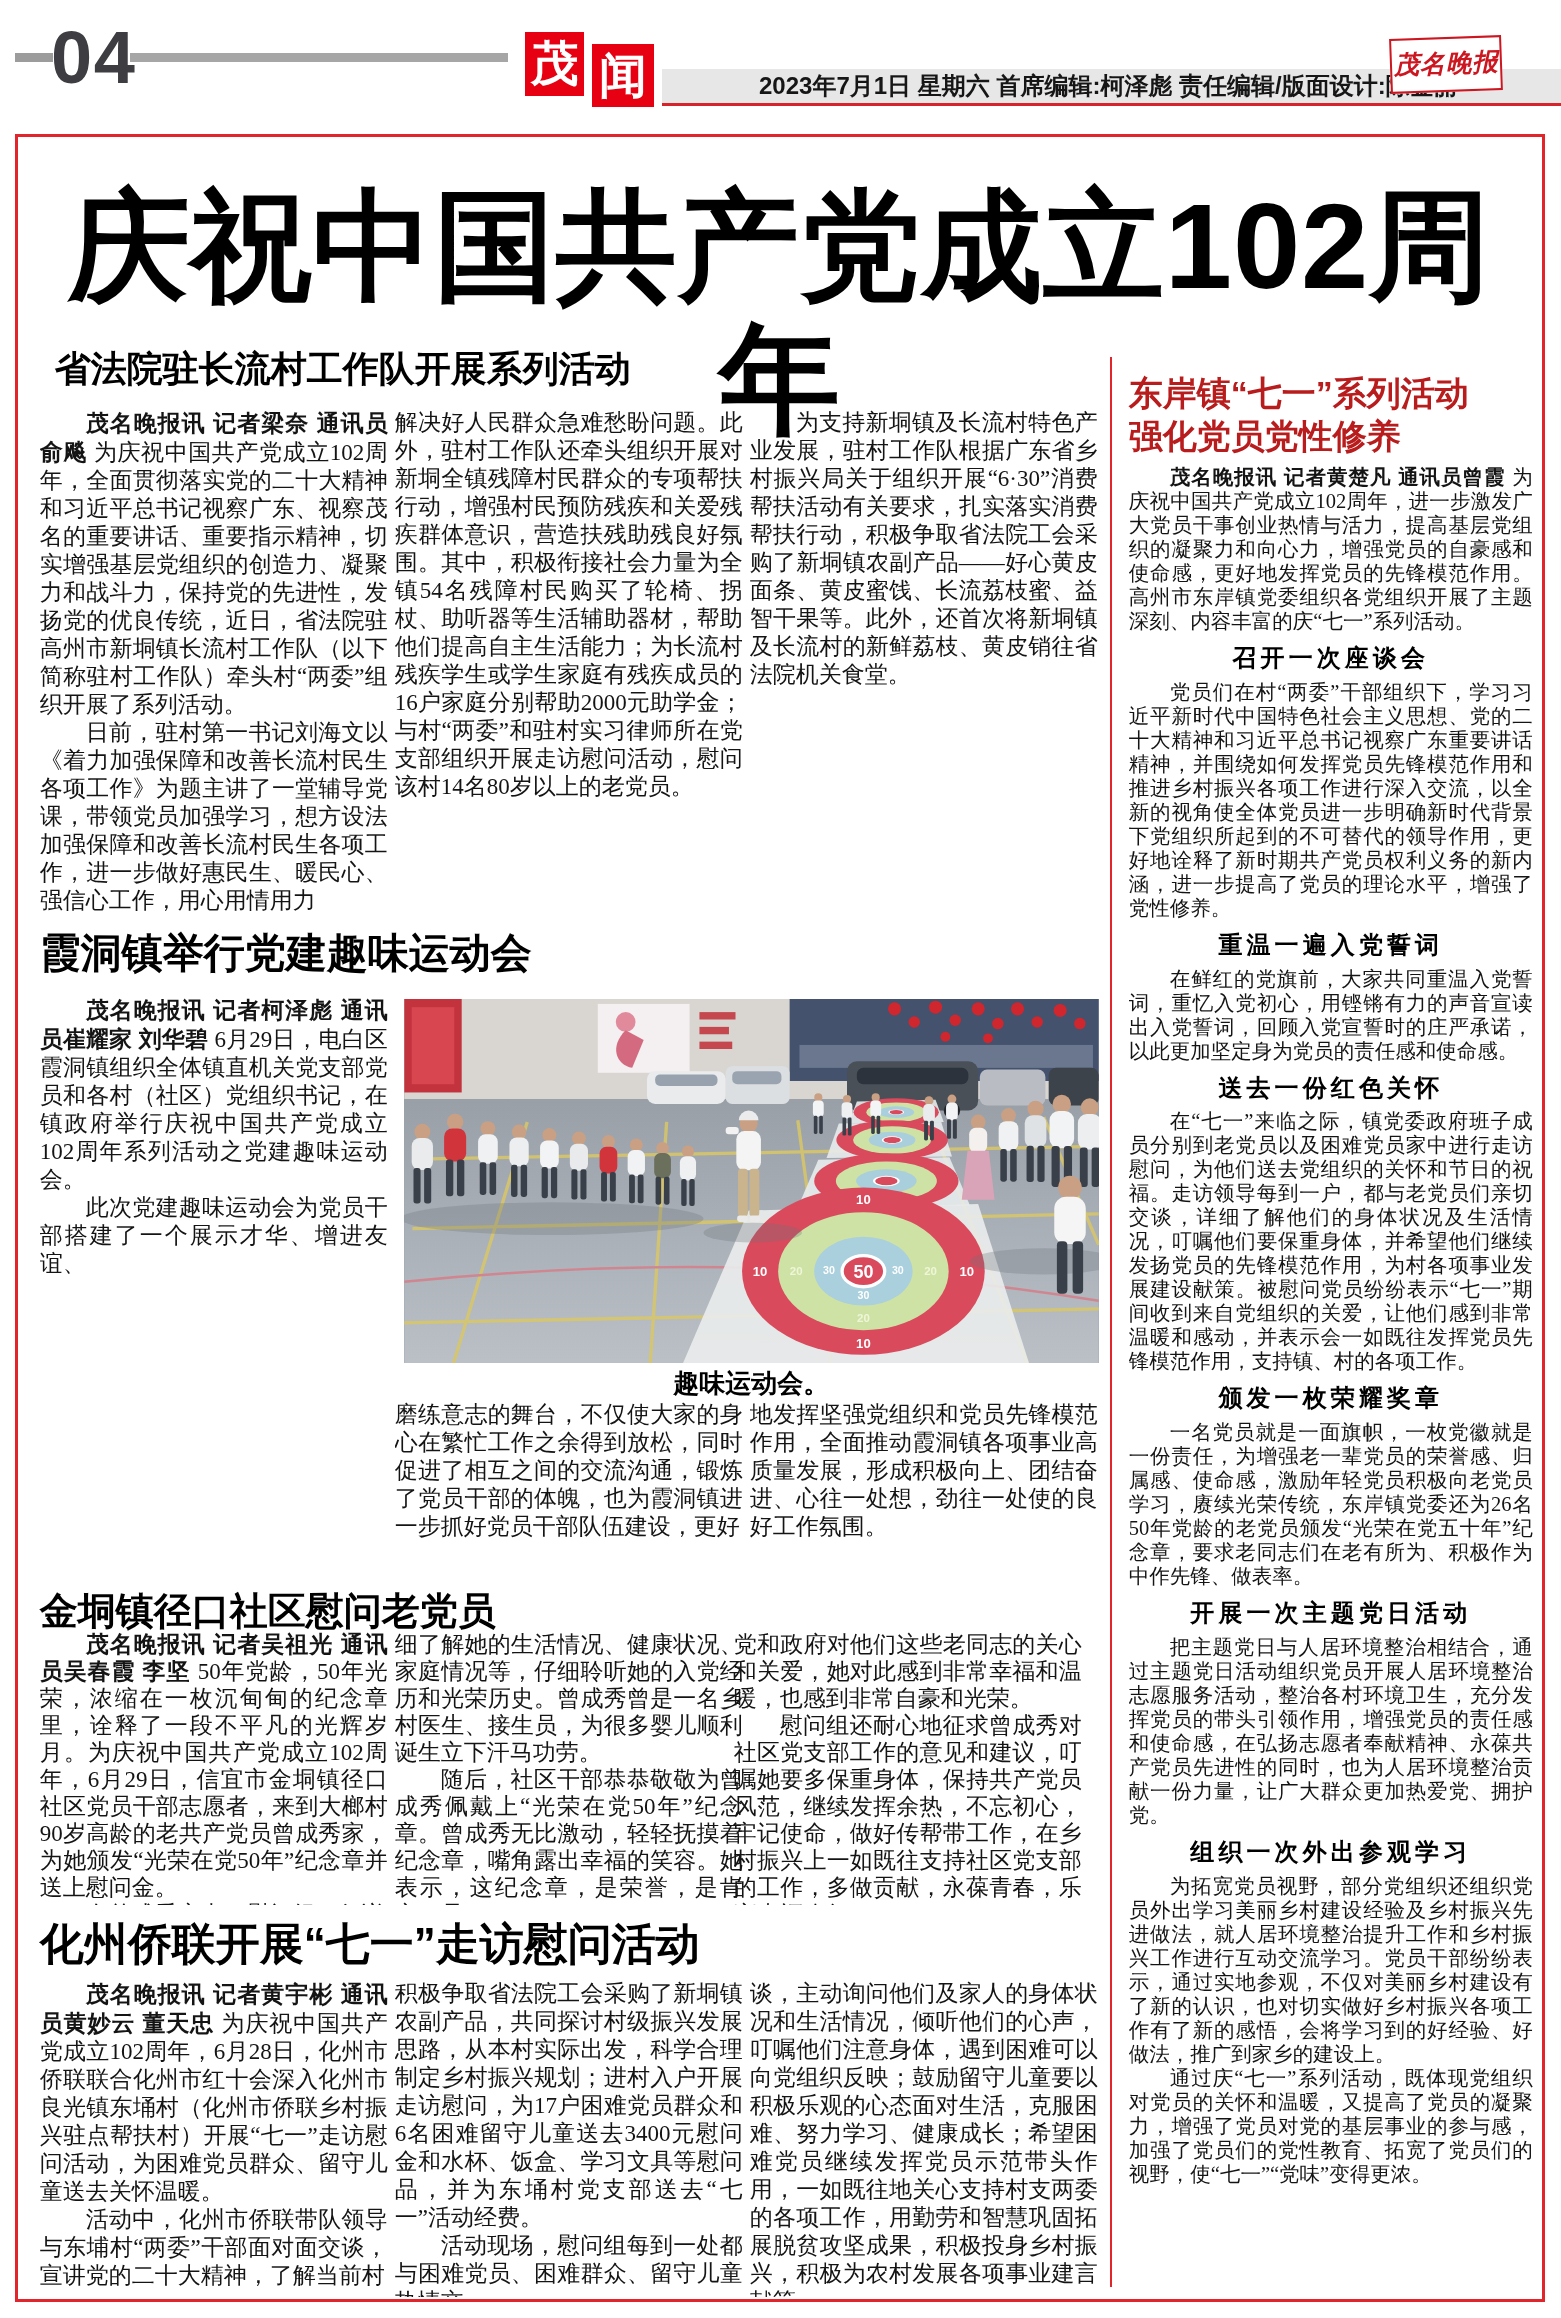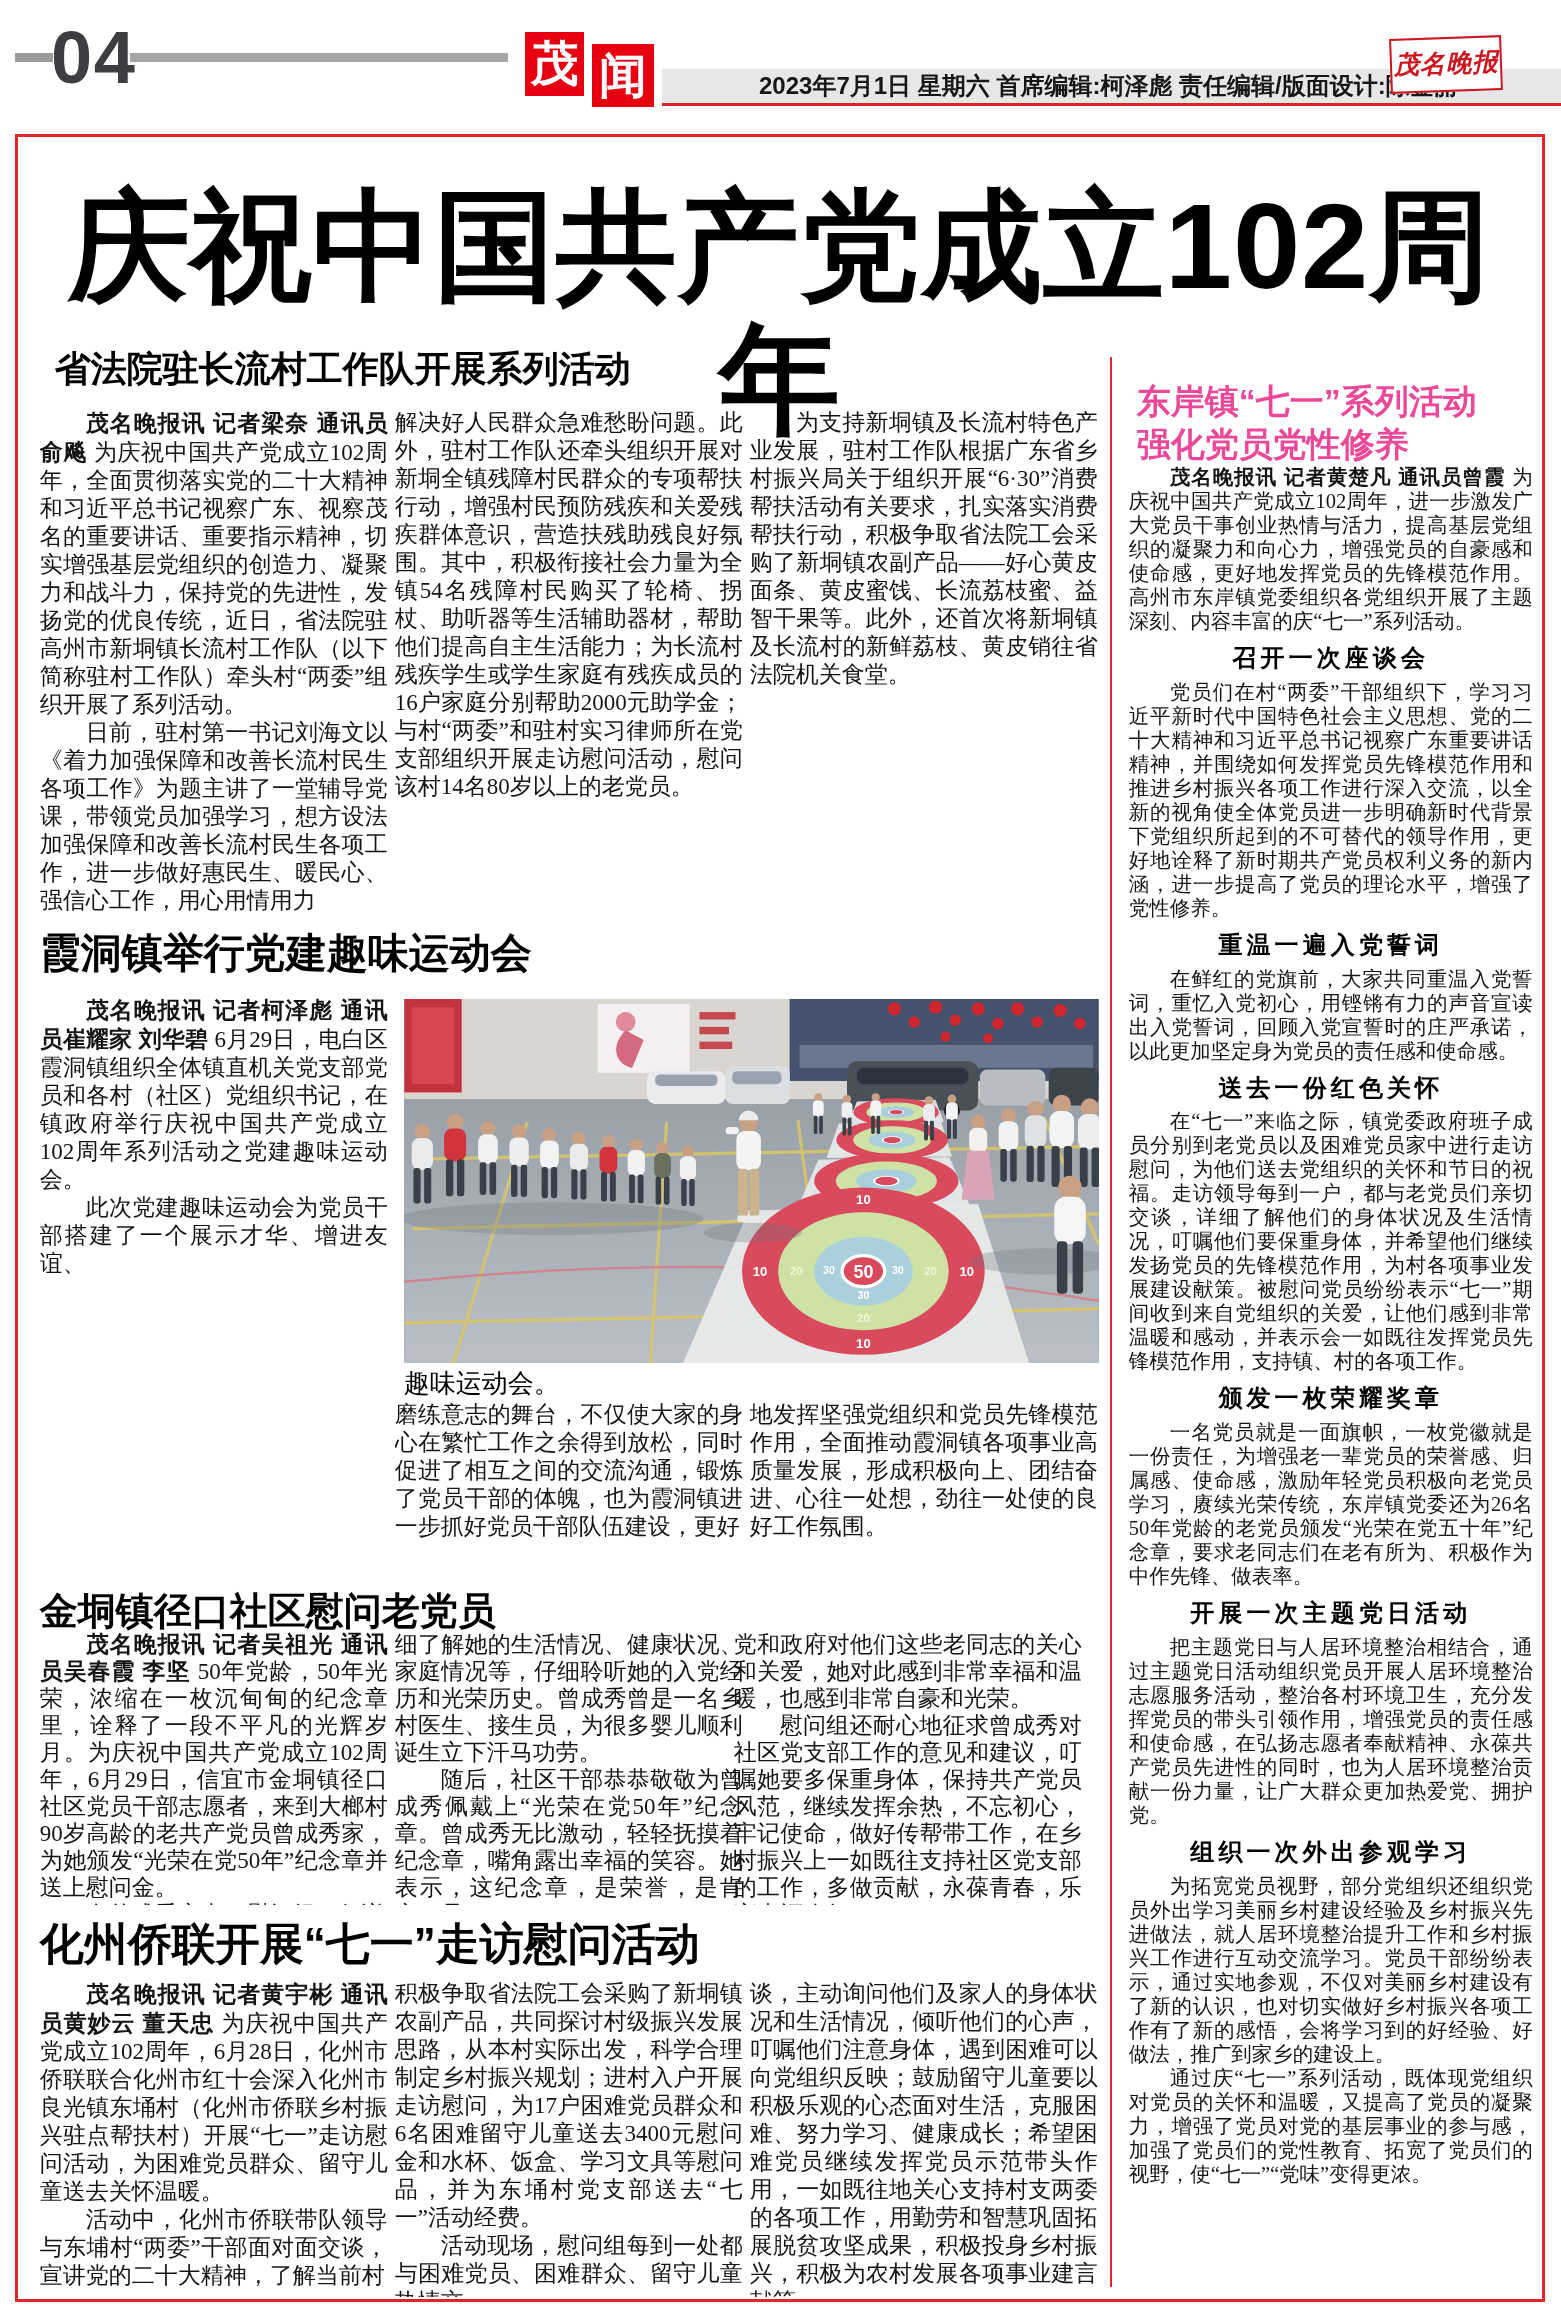--- a/index.html
+++ b/index.html
@@ -30,32 +30,32 @@
           line-height:1.1;color:#000;letter-spacing:0.8px;}
   .atitle{position:absolute;margin:0;font-family:"Liberation Sans",sans-serif;
           font-weight:900;color:#000;line-height:1.1;}
   .col{position:absolute;width:348px;overflow:hidden;font-size:23px;line-height:28px;
        text-align:justify;color:#141414;}
   .para{margin:0;text-indent:2em;}
   .para.cont{text-indent:0;}
   .lead{font-family:"Liberation Sans",sans-serif;font-weight:700;font-style:normal;}
   
   .vdivider{position:absolute;left:1092px;top:220px;width:2.5px;height:1930px;background:#e2252b;}
-  .rtitle{position:absolute;left:1111px;top:235px;width:404px;margin:8px;
+  .rtitle{position:absolute;left:1111px;top:235px;width:404px;margin:0;
           font-family:"Liberation Sans",sans-serif;font-weight:900;font-size:34px;
-          line-height:43px;color:#ec4899;}
+          line-height:43px;color:#b91c1c;}
   .rcol{position:absolute;left:1111px;top:328px;width:404px;height:1822px;overflow:hidden;
         font-size:20.5px;line-height:24px;text-align:justify;color:#141414;}
   .rcol h3{margin:13px 0 9.8px;text-align:center;font-family:"Liberation Sans",sans-serif;
         font-weight:900;font-size:24px;letter-spacing:4.1px;color:#000;}
   
   .photo{position:absolute;left:386px;top:862px;width:695px;height:364px;overflow:hidden;
          background:#9aa0a8;}
-  .caption{position:absolute;left:386px;top:1229px;width:695px;text-align:left;
-         font-family:"Liberation Sans",sans-serif;font-weight:400;font-size:26px;color:#000;}
+  .caption{position:absolute;left:386px;top:1229px;width:695px;text-align:center;
+         font-family:"Liberation Sans",sans-serif;font-weight:700;font-size:26px;color:#000;}
 </style>
 </head>
 <body>
 
 <div class="page">
 
   <div class="dash"></div>
   <div class="pageno">04</div>
   <div class="hrule"></div>
   <div class="badge badge1">茂</div>

